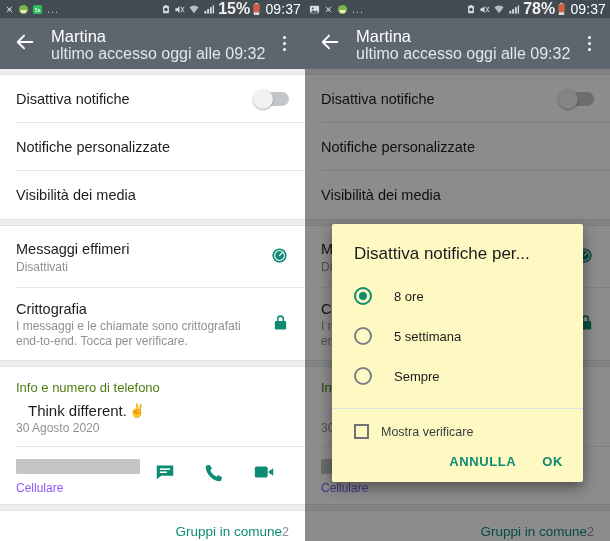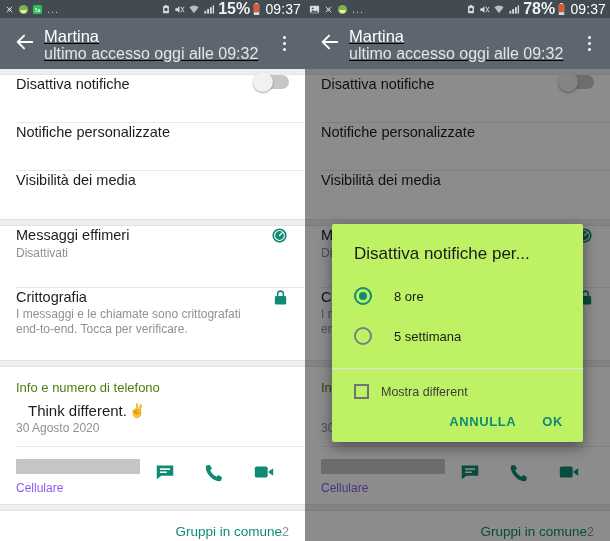--- a/index.html
+++ b/index.html
@@ -54,24 +54,23 @@
     padding: 0 8px 0 10px;
     box-sizing: border-box;
     position: relative;
   }
   .tb-back {
     width: 30px; height: 30px;
     display:flex; align-items:center; justify-content:center;
     flex: 0 0 auto;
   }
   .tb-titles {
-    margin-left: 4px;
+    margin-left: 11px;
     flex: 1;
     min-width: 0;
-    text-decoration: underline;
   }
   .tb-name {
     color: #ffffff;
     font-size: 16.5px;
     line-height: 19px;
     font-weight: 500;
     white-space: nowrap;
   }
   .tb-sub {
     color: #e3e6e8;
@@ -102,20 +101,21 @@
     box-sizing: border-box;
   }
   .topgap {
     height: 6px;
     background: #eceef0;
     border-bottom: 1px solid #e2e4e6;
     box-sizing: border-box;
   }
   .row {
     display: flex;
+    align-items: center;
     padding: 0 16px;
     box-sizing: border-box;
     position: relative;
     background: #ffffff;
   }
   .row .txtcol { flex: 1; min-width: 0; }
   .row.sep::after {
     content:"";
     position:absolute; left:16px; right:0; bottom:0;
     height:1px; background:#e8e9ea;
@@ -194,21 +194,21 @@
   
   .scrim {
     position:absolute; top:0; left:0; right:0; bottom:0;
     background: rgba(0,0,0,0.45);
     z-index: 5;
   }
   .dialog {
     position:absolute;
     left: 27px; top: 155px;
     width: 251px;
-    background: #bef264;
+    background: #fef9c3;
     border-radius: 2px;
     box-shadow: 0 5px 14px rgba(0,0,0,0.45);
     z-index: 6;
     box-sizing: border-box;
   }
   .dlg-title {
     font-size: 17px;
     color: #1b1b1b;
     padding: 20px 22px 10px 22px;
   }
@@ -640,25 +640,29 @@
         <div class="dlg-title">Disattiva notifiche per...</div>
         <div class="dlg-options">
           <div class="dlg-opt">
             <span class="radio on"></span>
             <span class="dlg-opt-label">8 ore</span>
           </div>
           <div class="dlg-opt">
             <span class="radio"></span>
             <span class="dlg-opt-label">5 settimana</span>
           </div>
+          <div class="dlg-opt">
+            <span class="radio"></span>
+            <span class="dlg-opt-label">Sempre</span>
+          </div>
         </div>
         <div class="dlg-rule"></div>
         <div class="dlg-check">
           <span class="checkbox"></span>
-          <span class="dlg-check-label">Mostra different</span>
+          <span class="dlg-check-label">Mostra verificare</span>
         </div>
         <div class="dlg-buttons">
           <span class="dlg-btn">ANNULLA</span>
           <span class="dlg-btn">OK</span>
         </div>
       </div>
     </div>
   </div>
 
 </div>

